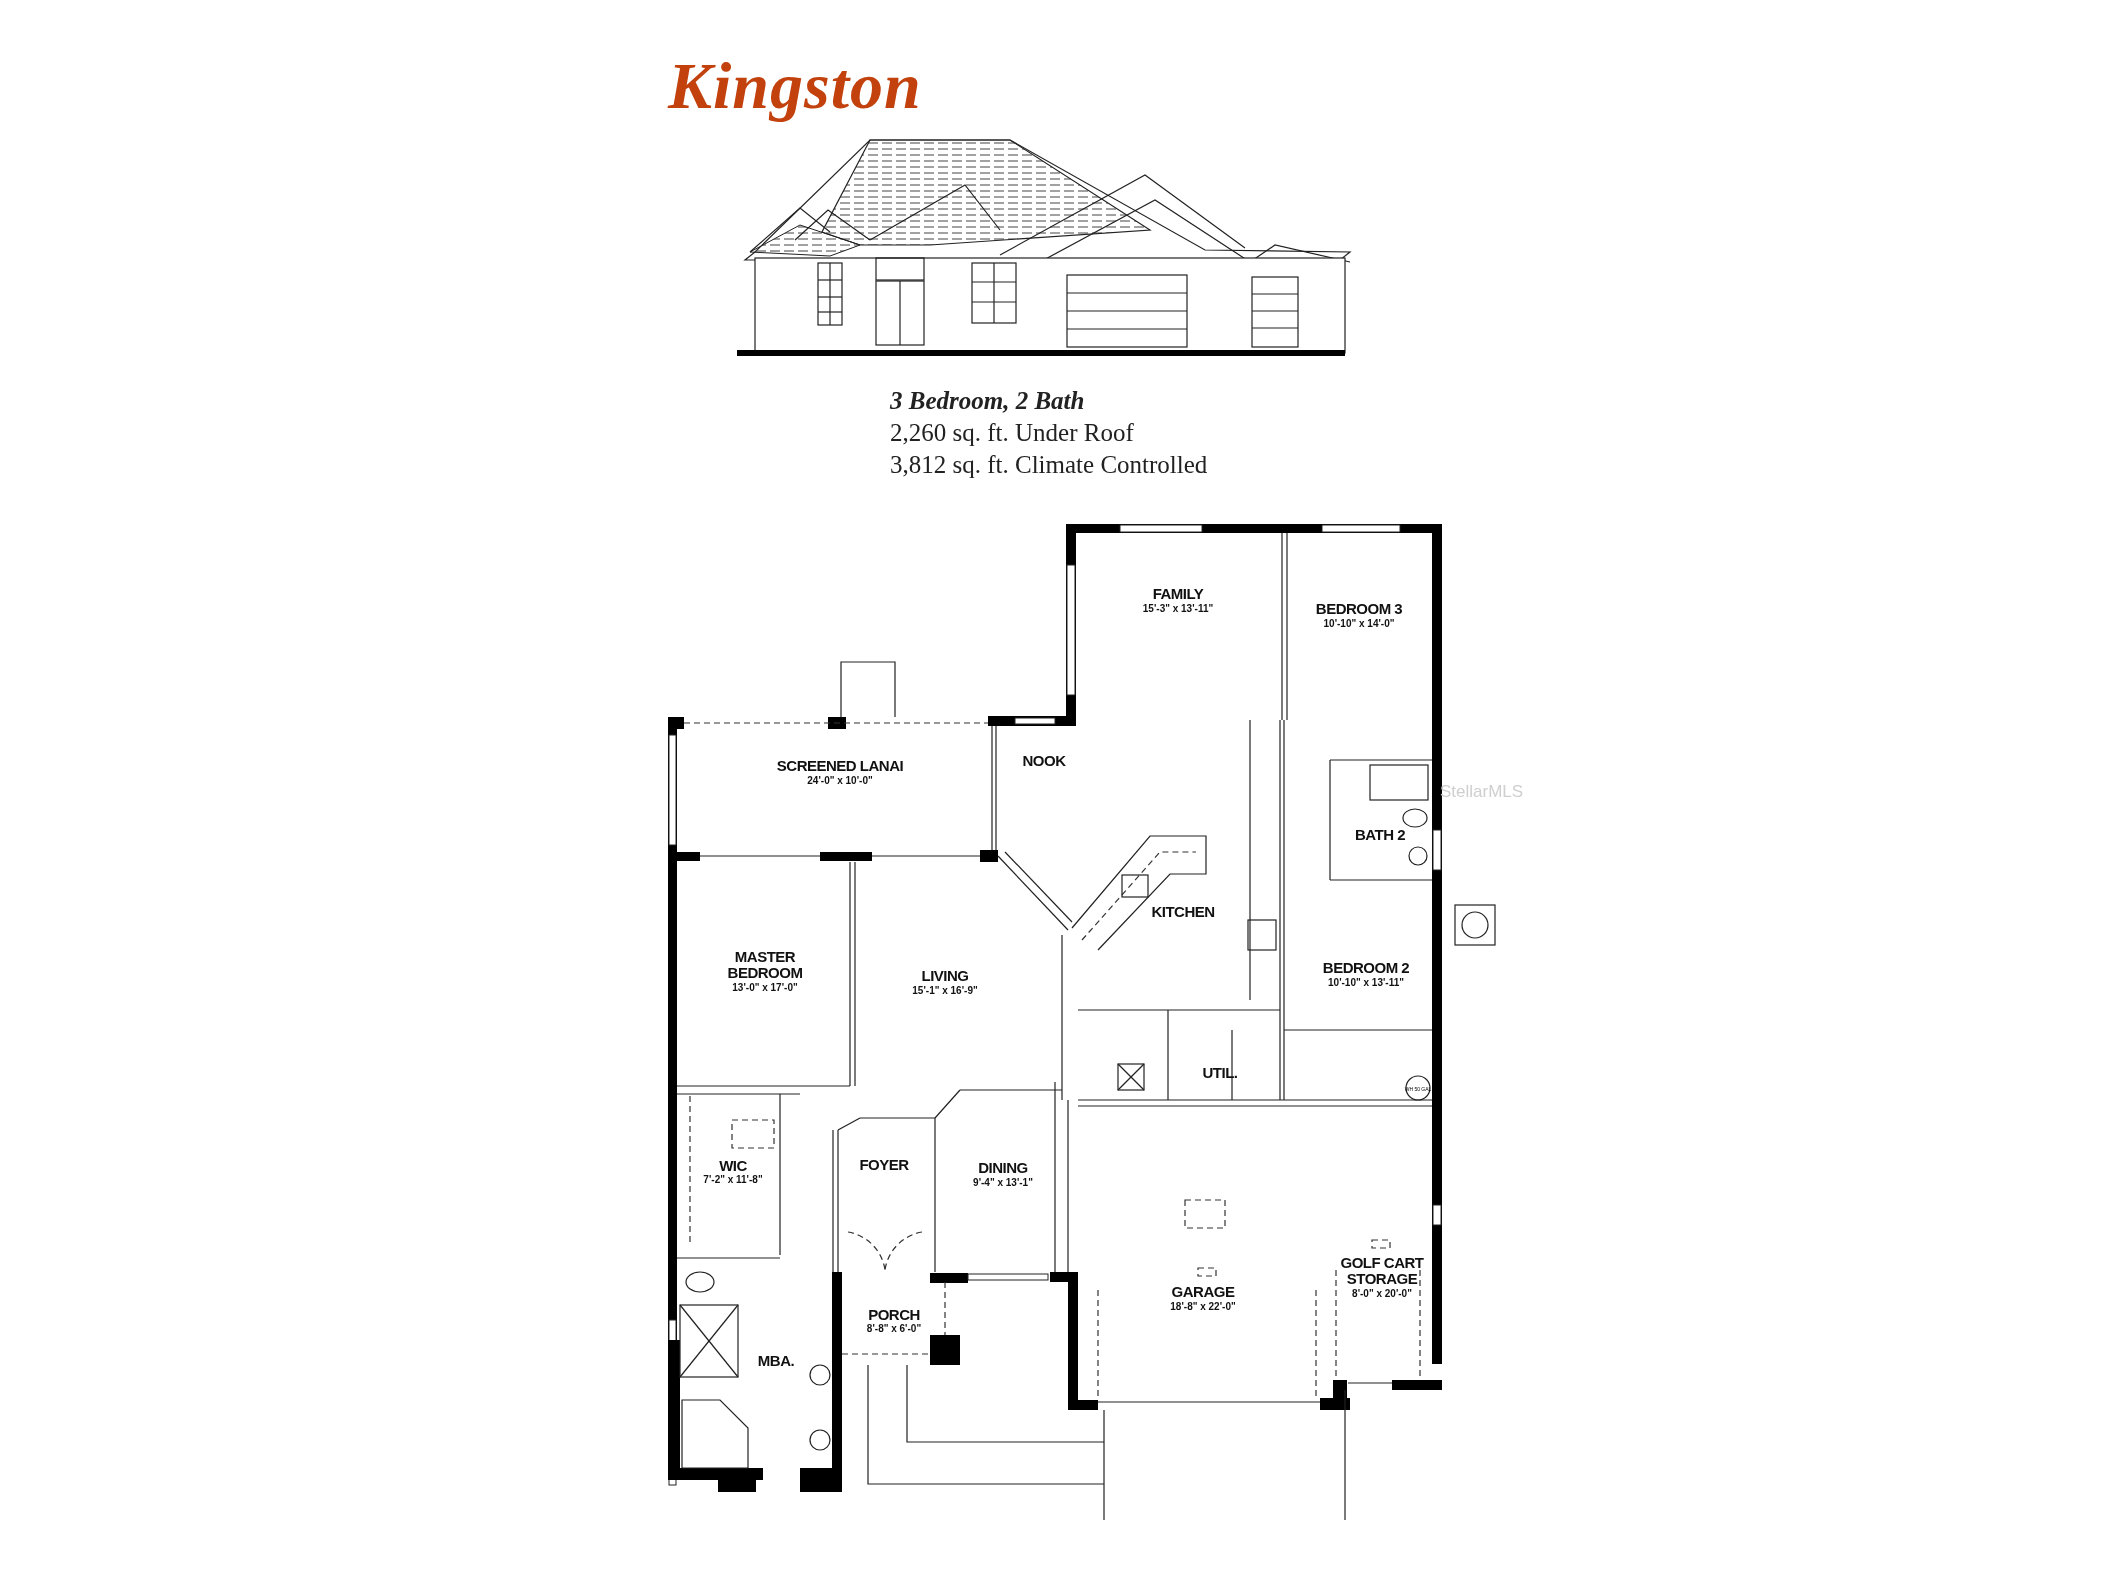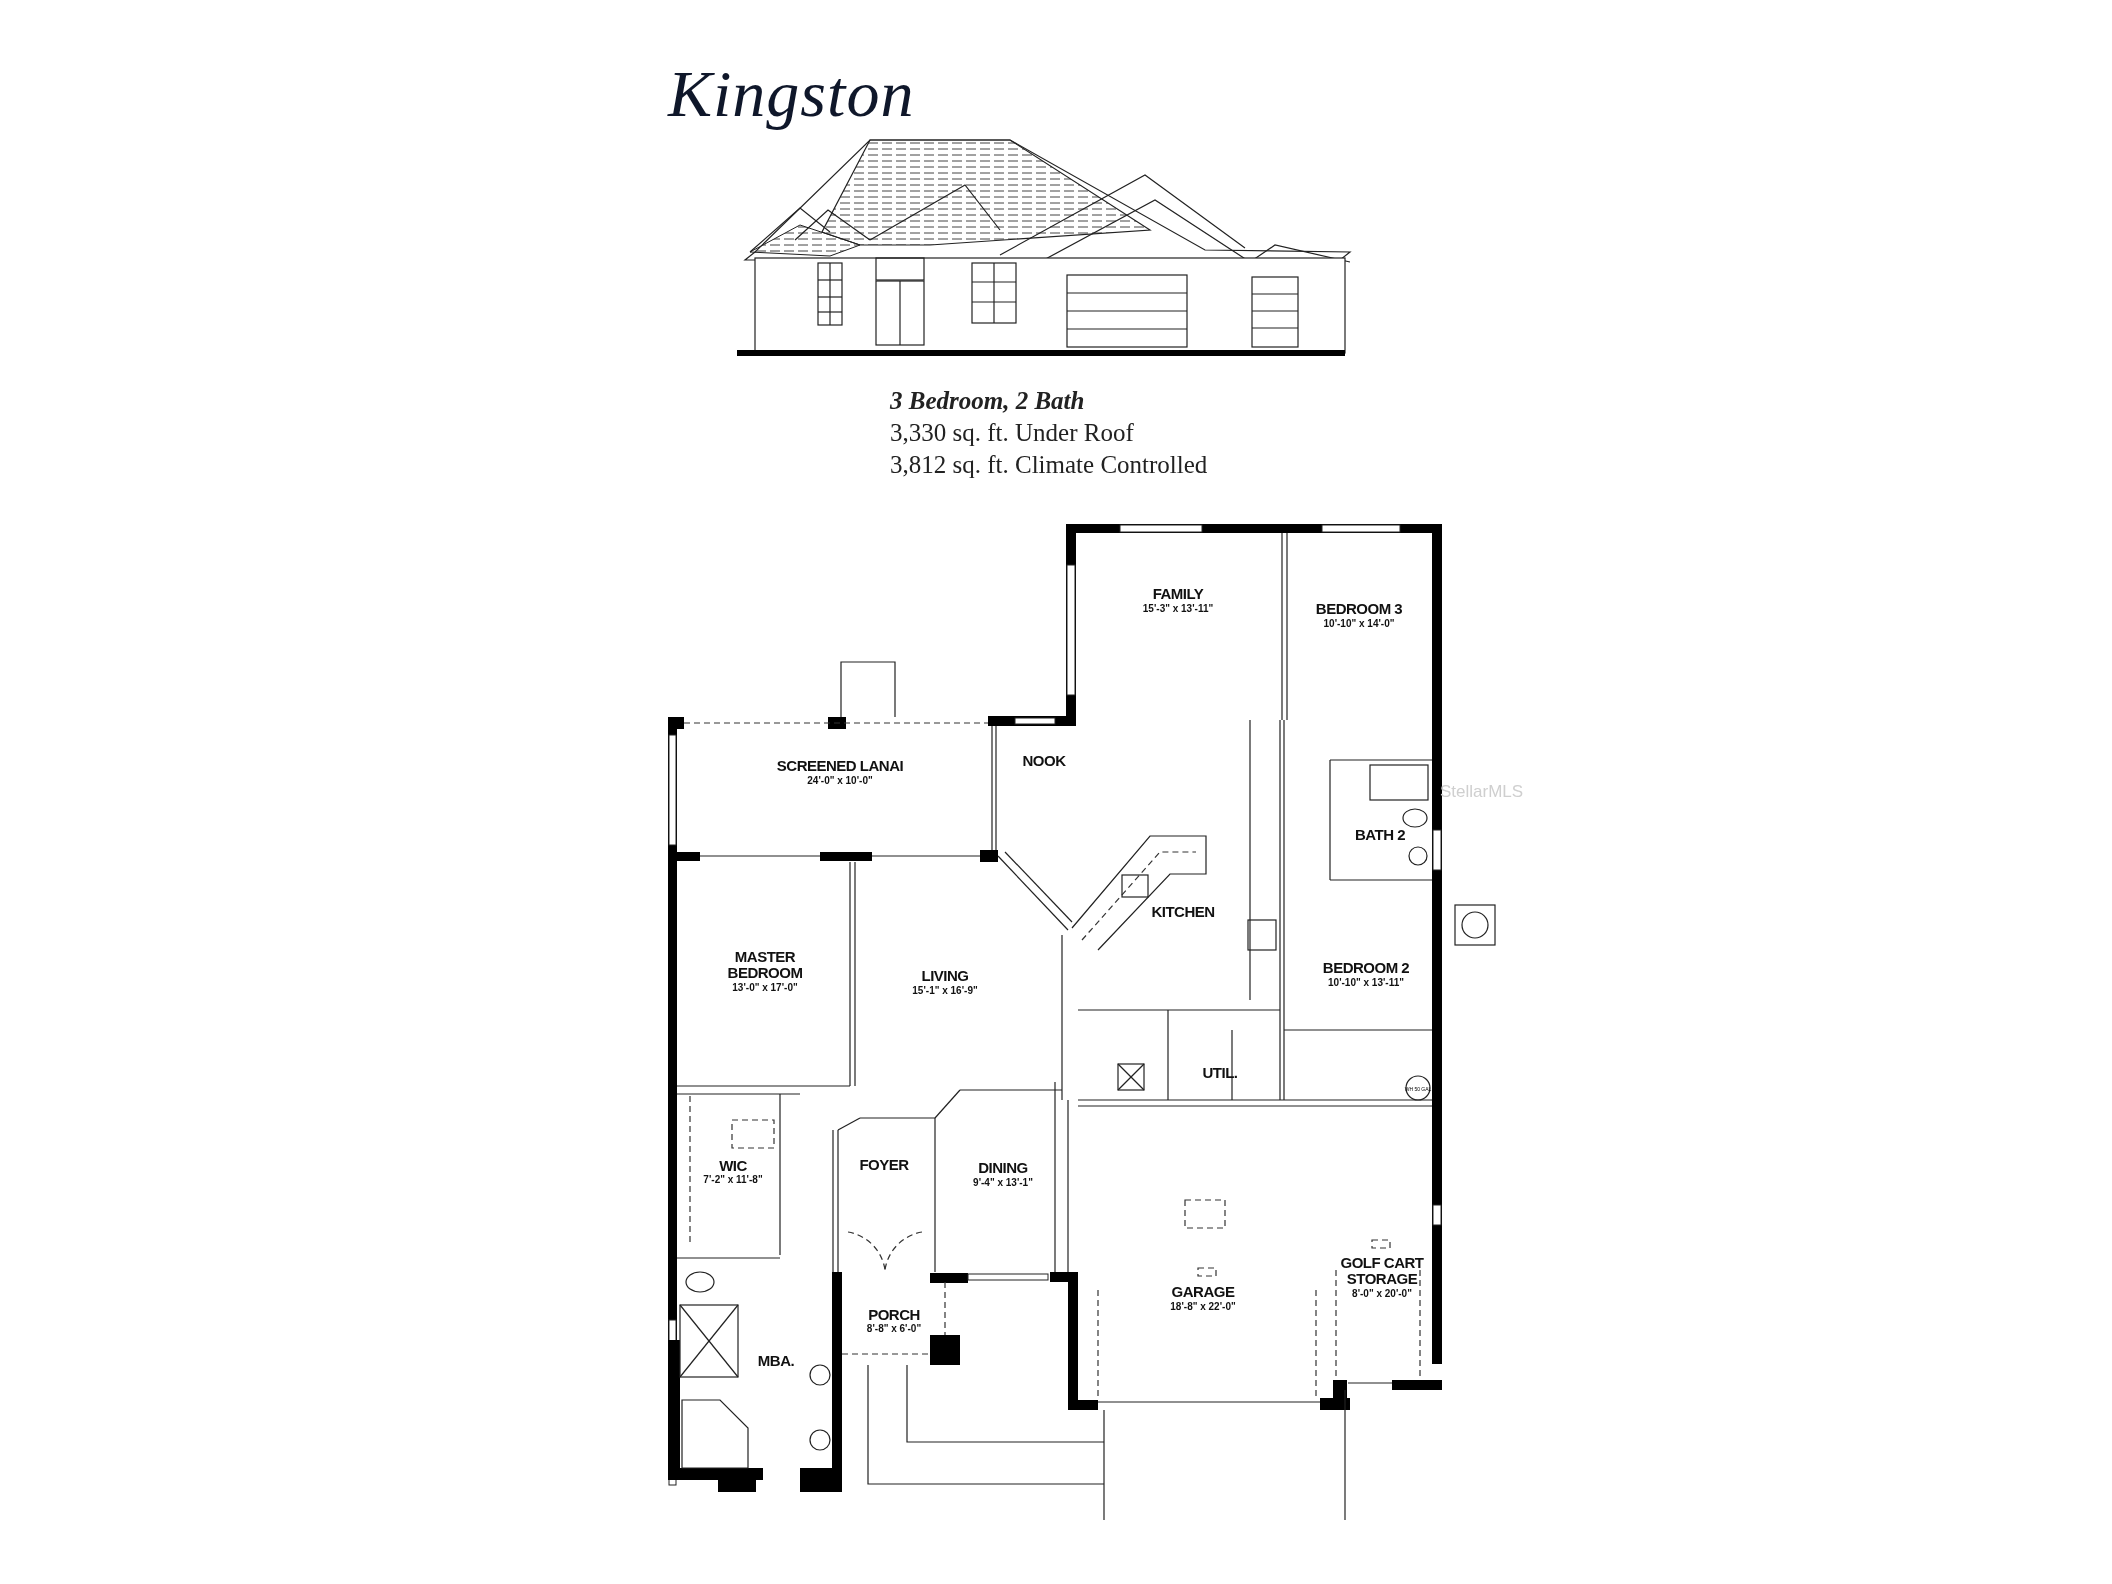--- a/index.html
+++ b/index.html
@@ -1,20 +1,20 @@
 <!DOCTYPE html>
 <html><head>
 <meta charset="utf-8">
 <style>
   html, body { margin: 0; padding: 0; background: #ffffff; }
   body { width: 2112px; height: 1584px; position: relative; overflow: hidden; font-family: "Liberation Sans", sans-serif; }
   .title {
-    position: absolute; left: 668px; top: 56px;
+    position: absolute; left: 668px; top: 48px;
     font-family: "Liberation Serif", serif; font-style: italic;
-    font-size: 66px; color: #0f172a; letter-spacing: 1px;
+    font-size: 66px; color: #c2410c; letter-spacing: 1px; font-weight: bold;
   }
   .specs { position: absolute; left: 890px; top: 385px; font-family: "Liberation Serif", serif; color: #222; }
   .specs .l1 { font-size: 25px; font-style: italic; line-height: 32px; font-weight: bold; }
   .specs .l2, .specs .l3 { font-size: 25px; line-height: 32px; }
   svg { position: absolute; left: 0; top: 0; }
   .room-label { font-family: "Liberation Sans", sans-serif; font-weight: bold; fill: #111; text-anchor: middle; font-size: 15px; letter-spacing: -0.5px; }
   .room-dim { font-family: "Liberation Sans", sans-serif; font-weight: bold; fill: #111; text-anchor: middle; font-size: 10px; }
   .watermark { font-family: "Liberation Sans", sans-serif; fill: #cfcfcf; font-size: 17px; }
   .wall { fill: #000; }
   .thin { stroke: #222; stroke-width: 1.2; fill: none; }
@@ -69,21 +69,21 @@
     <line x1="1252" y1="294" x2="1298" y2="294" class="thin"></line>
     <line x1="1252" y1="311" x2="1298" y2="311" class="thin"></line>
     <line x1="1252" y1="328" x2="1298" y2="328" class="thin"></line>
 
     <rect x="737" y="350" width="608" height="6" fill="#000"></rect>
   </g>
 </svg>
 
 <div class="specs">
   <div class="l1">3 Bedroom, 2 Bath</div>
-  <div class="l2">3,330 sq. ft. Under Roof</div>
+  <div class="l2">2,260 sq. ft. Under Roof</div>
   <div class="l3">3,812 sq. ft. Climate Controlled</div>
 </div>
 
 <svg width="2112" height="1584" viewBox="0 0 2112 1584">
 
   <g>
 
     <rect class="wall" x="1068" y="524" width="372" height="9"></rect>
     <rect class="window" x="1120" y="525" width="82" height="7"></rect>
     <rect class="window" x="1322" y="525" width="78" height="7"></rect>

